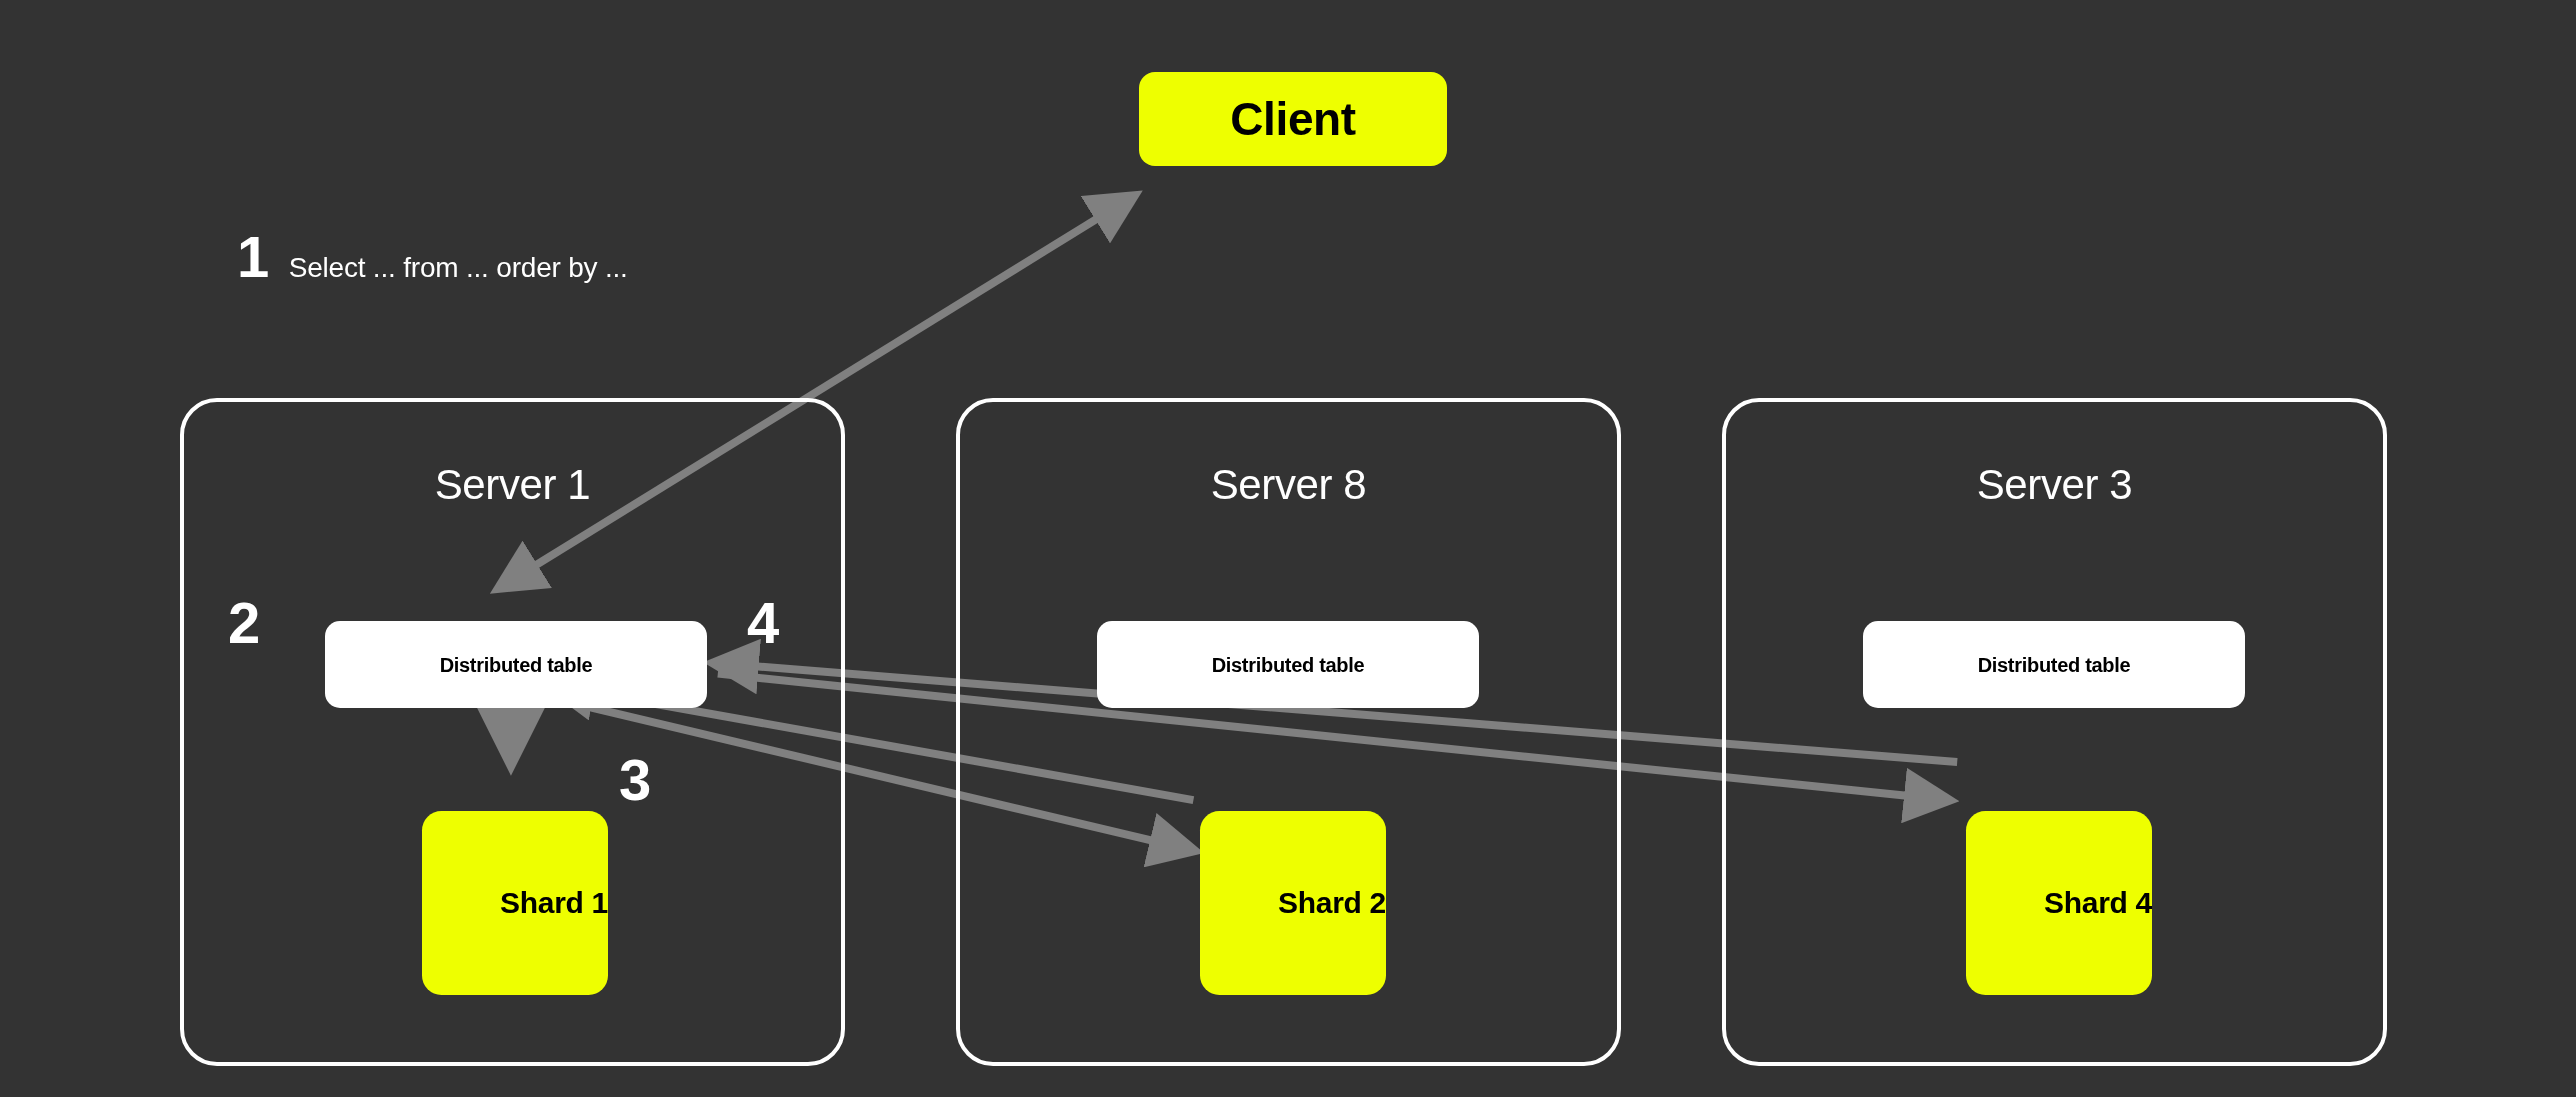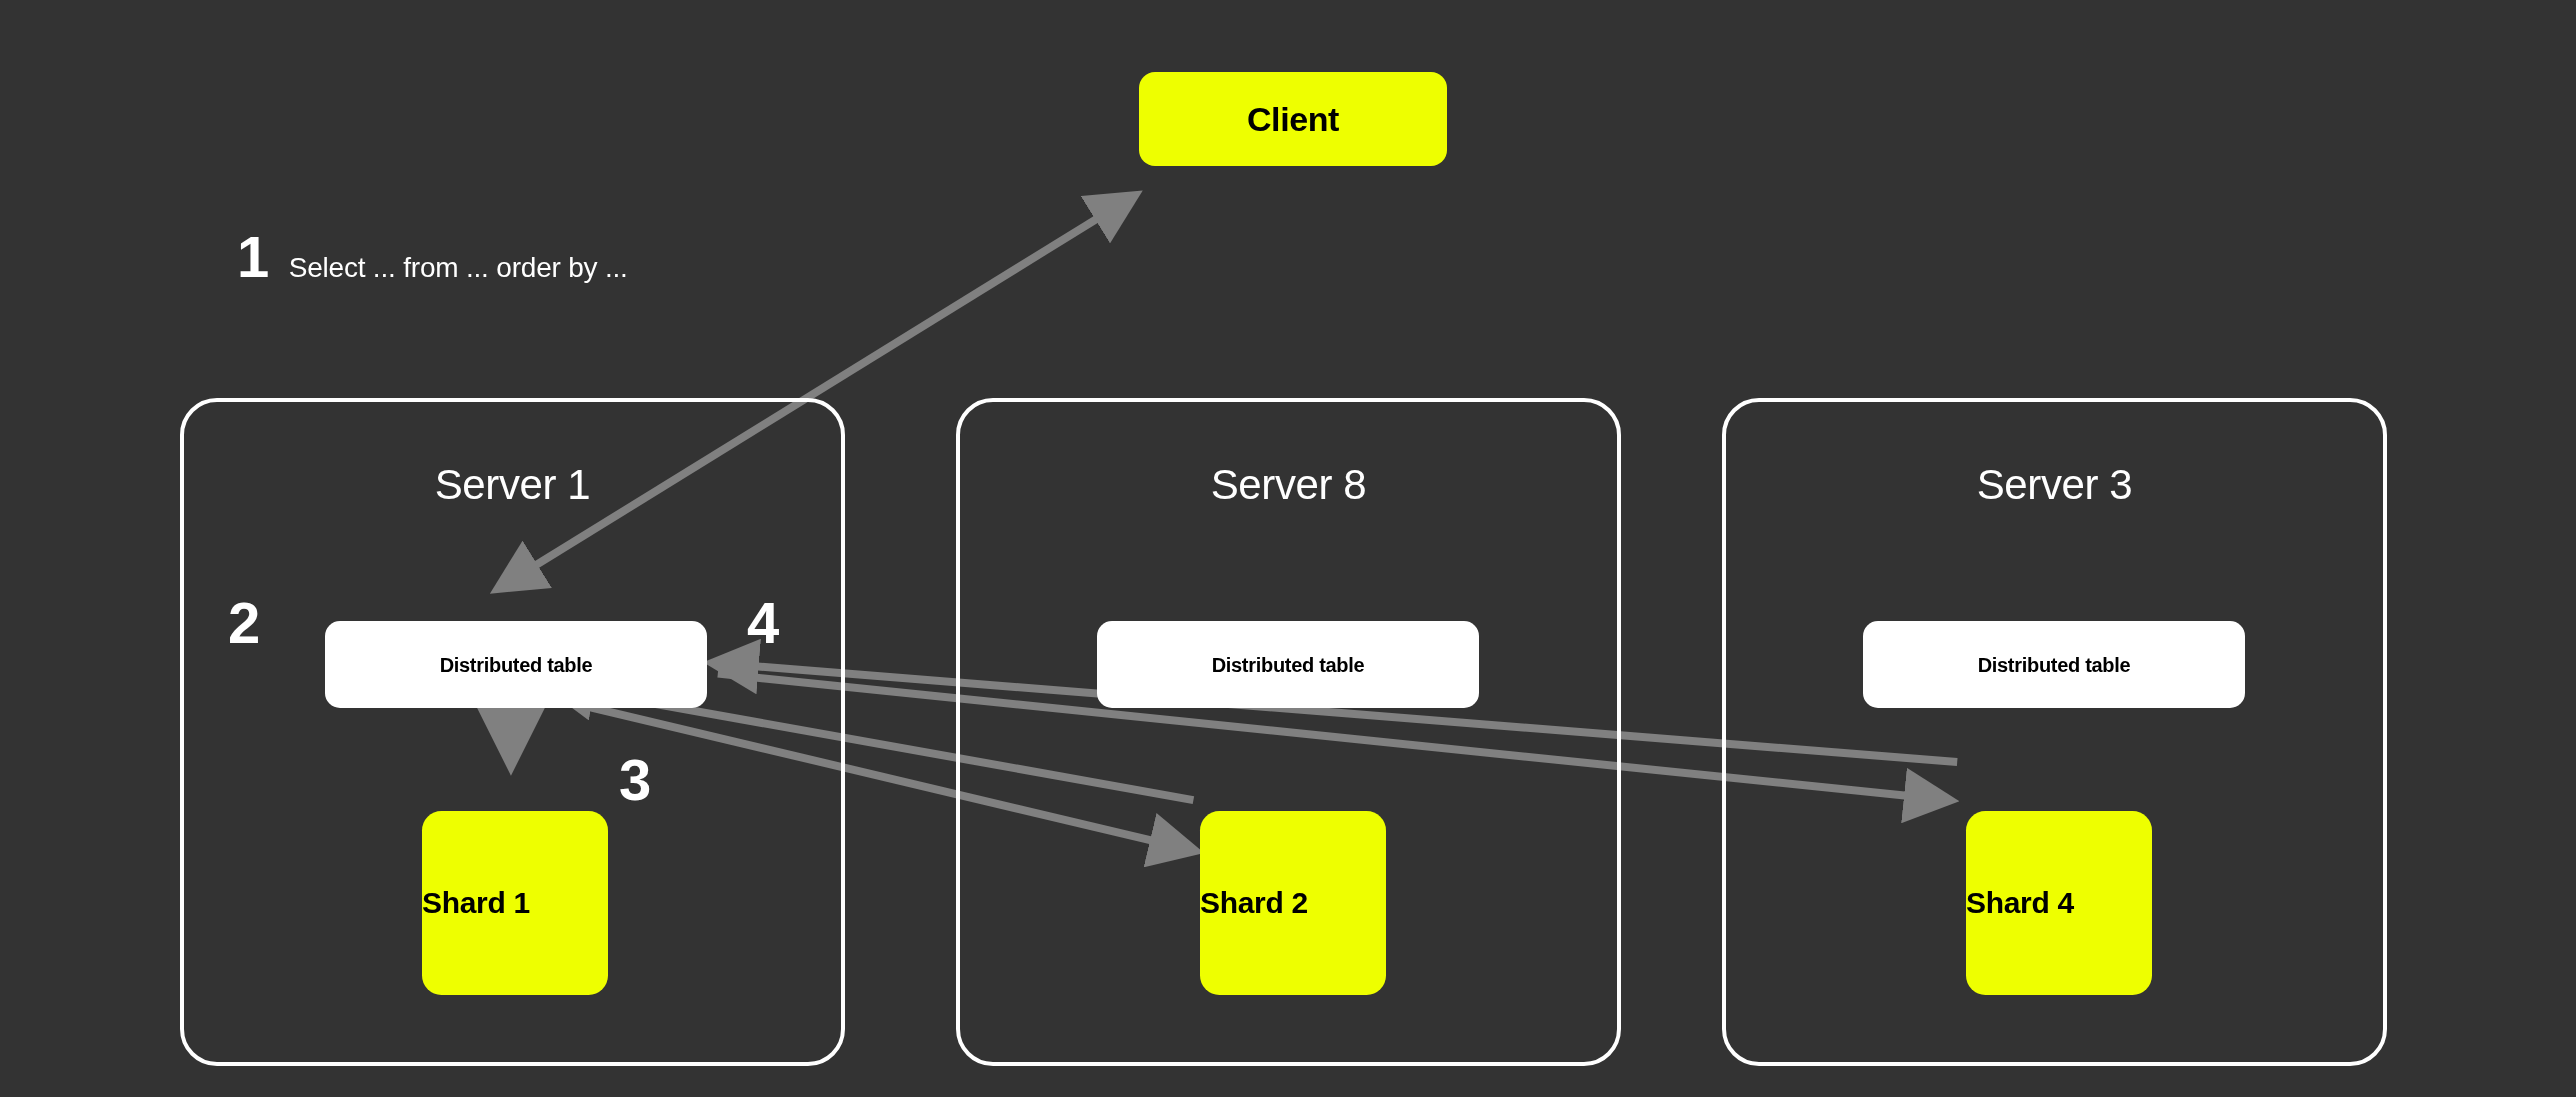--- a/index.html
+++ b/index.html
@@ -31,21 +31,21 @@
     width: 308px;
     height: 94px;
     background: #EEFF00;
     border-radius: 16px;
     display: flex;
     align-items: center;
     justify-content: center;
   }
   .client-label {
     color: #000000;
-    font-size: 34px;
+    font-size: 46px;
     font-weight: 700;
     letter-spacing: -0.4px;
     line-height: 1;
   }
 
   
   .step1-caption {
     position: absolute;
     left: 237px;
     top: 228px;
@@ -119,21 +119,21 @@
   
   .shard-box {
     position: absolute;
     top: 409px;
     width: 186px;
     height: 184px;
     background: #EEFF00;
     border-radius: 19.4px;
     display: flex;
     align-items: center;
-    justify-content: flex-start;
+    justify-content: flex-end;
   }
   #server-1 .shard-box { left: 238px; }
   #server-2 .shard-box { left: 240px; }
   #server-3 .shard-box { left: 240px; }
   .shard-label {
     color: #000000;
     font-size: 30px;
     font-weight: 700;
     letter-spacing: -0.3px;
     line-height: 1;

